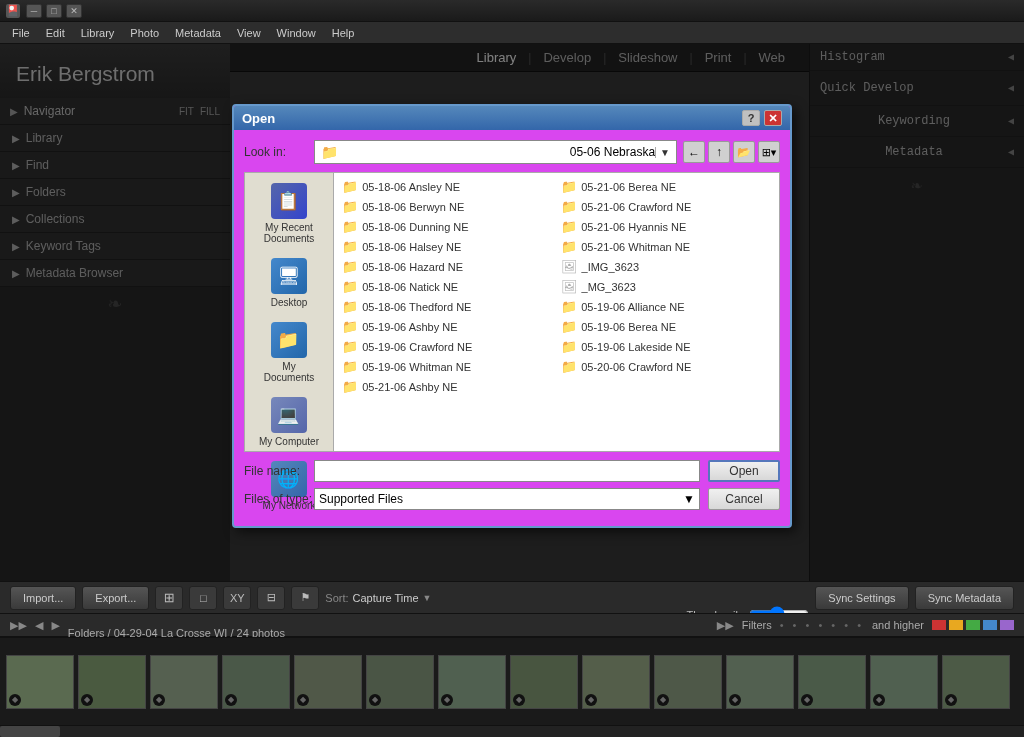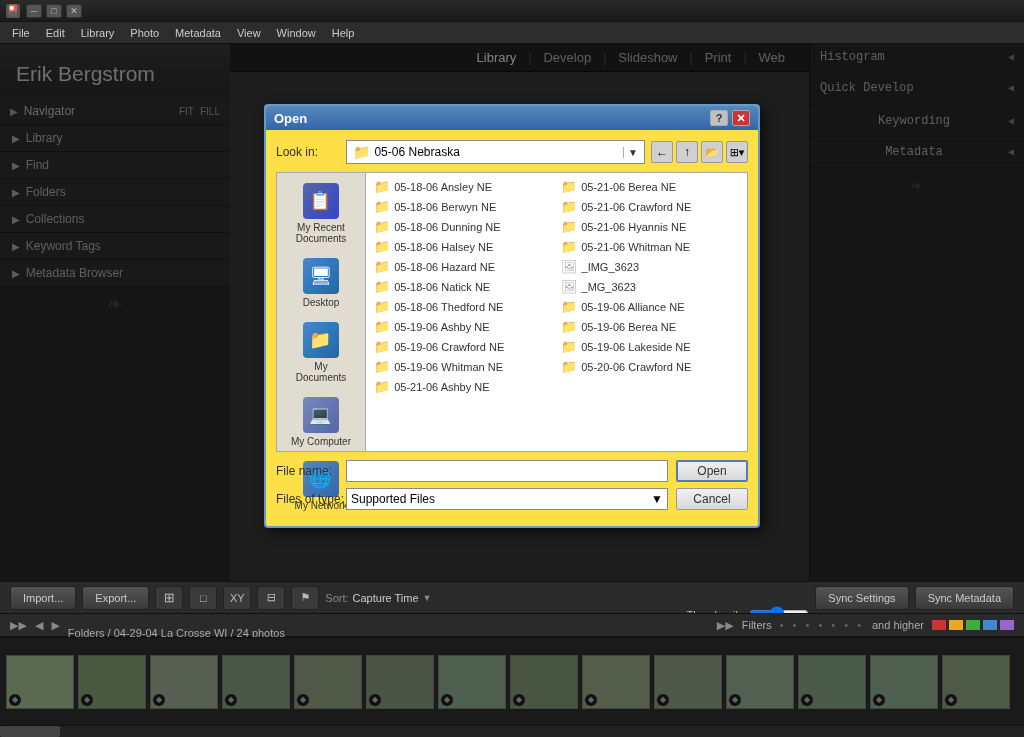--- a/index.html
+++ b/index.html
@@ -156,24 +156,24 @@
       background: rgba(0,0,0,0.5);
       display: flex;
       align-items: flex-start;
       justify-content: center;
       padding-top: 60px;
       z-index: 100;
     }
 
     
     #open-dialog {
-      background: #fde047;
+      background: #d946ef;
       border: 2px solid #6699cc;
       border-radius: 4px;
-      width: 496px;
+      width: 560px;
       box-shadow: 4px 4px 12px rgba(0,0,0,0.6);
     }
 
     #dialog-titlebar {
       background: linear-gradient(to bottom, #5588bb, #3366aa);
       padding: 4px 8px;
       display: flex;
       align-items: center;
       justify-content: space-between;
       border-radius: 2px 2px 0 0;
@@ -556,21 +556,21 @@
               <div class="dialog-ctrl dialog-close">✕</div>
             </div>
           </div>
 
           <div id="dialog-body">
 
             <div class="dialog-row">
               <div class="dialog-label">Look in:</div>
               <div class="lookin-select" style="flex:1; border:1px solid #888; background:#fff; height:24px; display:flex; align-items:center; padding:0 6px;">
                 <span class="folder-icon" style="color:#e8a820; margin-right:4px;">📁</span>
-                <span class="text" style="flex:1; font-size:12px;">05-06 Nebraska</span>
+                <span class="text" style="flex:1; font-size:12px;text-align:right;">05-06 Nebraska</span>
                 <span class="arrow" style="border-left:1px solid #aaa; padding-left:4px; font-size:10px;">▼</span>
               </div>
               <div class="toolbar-icons">
                 <div class="tb-icon" style="font-size:12px;">←</div>
                 <div class="tb-icon" style="font-size:12px;">↑</div>
                 <div class="tb-icon" style="font-size:11px;">📂</div>
                 <div class="tb-icon" style="font-size:11px;">⊞▾</div>
               </div>
             </div>
 

